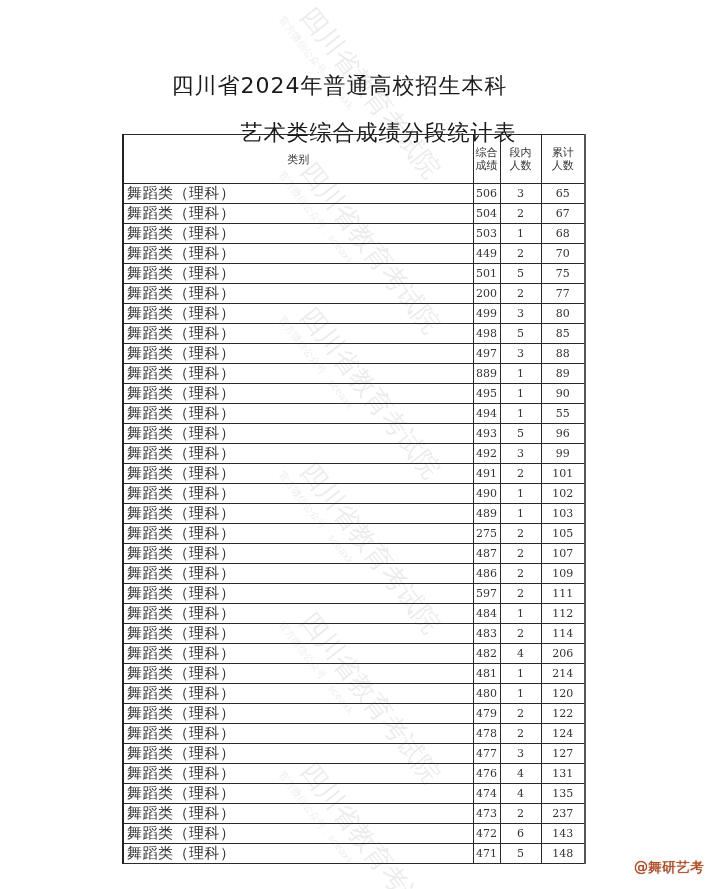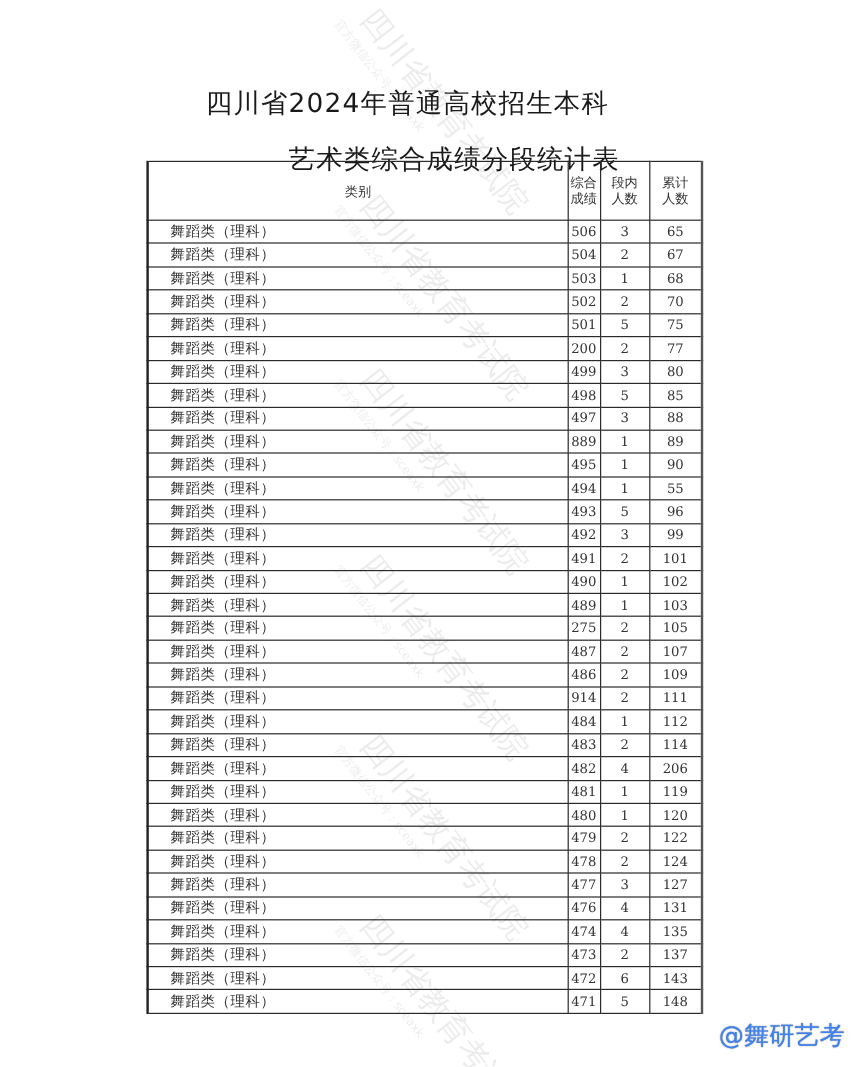--- a/index.html
+++ b/index.html
@@ -4,27 +4,27 @@
 <style>
   html, body { margin:0; padding:0; background:#ffffff; }
   body { width:712px; height:889px; position:relative; overflow:hidden; font-family:"DejaVu Serif", serif; color:#222; }
   .title { position:absolute; left:0; width:679px; text-align:center; font-family:"DejaVu Sans", sans-serif; color:#1a1a1a; letter-spacing:1px; }
   .t1 { top:71px; font-size:22px; }
   .t2 { top:118px; font-size:22px;margin-left:39px; }
   table { position:absolute; left:122px; top:134px; border-collapse:collapse; table-layout:fixed; width:462px; }
   td, th { border:1px solid #2a2a2a; padding:0; font-weight:normal; }
   th { height:48px; font-family:"DejaVu Sans", sans-serif; font-size:11px; color:#333; line-height:13px; }
   td { height:18.45px; font-size:11px; color:#333; }
-  td.cat { text-align:left; padding-left:18px; font-family:Liberation Sans, sans-serif; font-size:12px; letter-spacing:0.5px; }
+  td.cat { text-align:left; padding-left:3px; font-family:Liberation Sans, sans-serif; font-size:15px; letter-spacing:0.5px; }
   td.num { text-align:center; }
   col.c1 { width:350px; } col.c2 { width:27px; } col.c3 { width:41px; } col.c4 { width:44px; }
   table { border-left:2px solid #222; border-right:2px solid #555; }
   .wm { position:absolute; font-family:"DejaVu Sans", sans-serif; color:rgba(0,0,0,0.08); font-size:26px; transform:rotate(52deg); transform-origin:left top; white-space:nowrap; pointer-events:none; }
   .wm small { display:block; font-size:10px; margin-left:-10px; }
-  .brand { position:absolute; right:8px; bottom:12px; font-family:"DejaVu Sans", sans-serif; font-size:21px; color:#3b82f6; text-shadow:0 0 1px #999, 0 0 1px #999; }
+  .brand { position:absolute; right:8px; bottom:12px; font-family:"DejaVu Sans", sans-serif; font-size:14px; color:#c2410c; text-shadow:0 0 1px #999, 0 0 1px #999; }
 </style>
 </head>
 <body>
 
 <div class="wm" style="left:320px;top:0px;"><span>四川省教育考试院</span><small>官方微信公众号：sceaxk</small></div>
 <div class="wm" style="left:320px;top:155px;"><span>四川省教育考试院</span><small>官方微信公众号：sceaxk</small></div>
 <div class="wm" style="left:320px;top:300px;"><span>四川省教育考试院</span><small>官方微信公众号：sceaxk</small></div>
 <div class="wm" style="left:320px;top:455px;"><span>四川省教育考试院</span><small>官方微信公众号：sceaxk</small></div>
 <div class="wm" style="left:320px;top:605px;"><span>四川省教育考试院</span><small>官方微信公众号：sceaxk</small></div>
 <div class="wm" style="left:320px;top:755px;"><span>四川省教育考试院</span><small>官方微信公众号：sceaxk</small></div>
@@ -61,21 +61,21 @@
         <td class="num">67</td>
       </tr>
       <tr>
         <td class="cat">舞蹈类（理科）</td>
         <td class="num">503</td>
         <td class="num">1</td>
         <td class="num">68</td>
       </tr>
       <tr>
         <td class="cat">舞蹈类（理科）</td>
-        <td class="num">502</td>
+        <td class="num">449</td>
         <td class="num">2</td>
         <td class="num">70</td>
       </tr>
       <tr>
         <td class="cat">舞蹈类（理科）</td>
         <td class="num">501</td>
         <td class="num">5</td>
         <td class="num">75</td>
       </tr>
       <tr>
@@ -163,21 +163,21 @@
         <td class="num">107</td>
       </tr>
       <tr>
         <td class="cat">舞蹈类（理科）</td>
         <td class="num">486</td>
         <td class="num">2</td>
         <td class="num">109</td>
       </tr>
       <tr>
         <td class="cat">舞蹈类（理科）</td>
-        <td class="num">914</td>
+        <td class="num">597</td>
         <td class="num">2</td>
         <td class="num">111</td>
       </tr>
       <tr>
         <td class="cat">舞蹈类（理科）</td>
         <td class="num">484</td>
         <td class="num">1</td>
         <td class="num">112</td>
       </tr>
       <tr>
@@ -189,21 +189,21 @@
       <tr>
         <td class="cat">舞蹈类（理科）</td>
         <td class="num">482</td>
         <td class="num">4</td>
         <td class="num">206</td>
       </tr>
       <tr>
         <td class="cat">舞蹈类（理科）</td>
         <td class="num">481</td>
         <td class="num">1</td>
-        <td class="num">119</td>
+        <td class="num">214</td>
       </tr>
       <tr>
         <td class="cat">舞蹈类（理科）</td>
         <td class="num">480</td>
         <td class="num">1</td>
         <td class="num">120</td>
       </tr>
       <tr>
         <td class="cat">舞蹈类（理科）</td>
         <td class="num">479</td>
@@ -231,21 +231,21 @@
       <tr>
         <td class="cat">舞蹈类（理科）</td>
         <td class="num">474</td>
         <td class="num">4</td>
         <td class="num">135</td>
       </tr>
       <tr>
         <td class="cat">舞蹈类（理科）</td>
         <td class="num">473</td>
         <td class="num">2</td>
-        <td class="num">137</td>
+        <td class="num">237</td>
       </tr>
       <tr>
         <td class="cat">舞蹈类（理科）</td>
         <td class="num">472</td>
         <td class="num">6</td>
         <td class="num">143</td>
       </tr>
       <tr>
         <td class="cat">舞蹈类（理科）</td>
         <td class="num">471</td>

